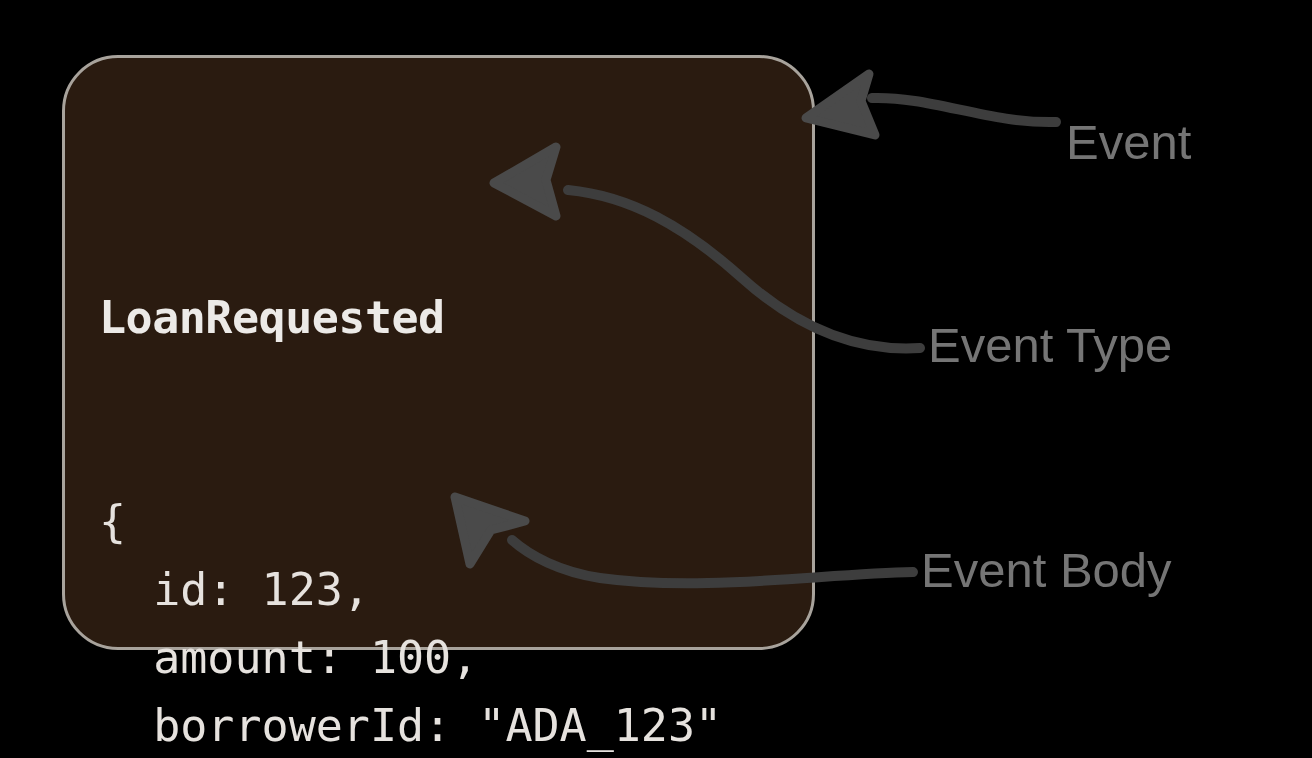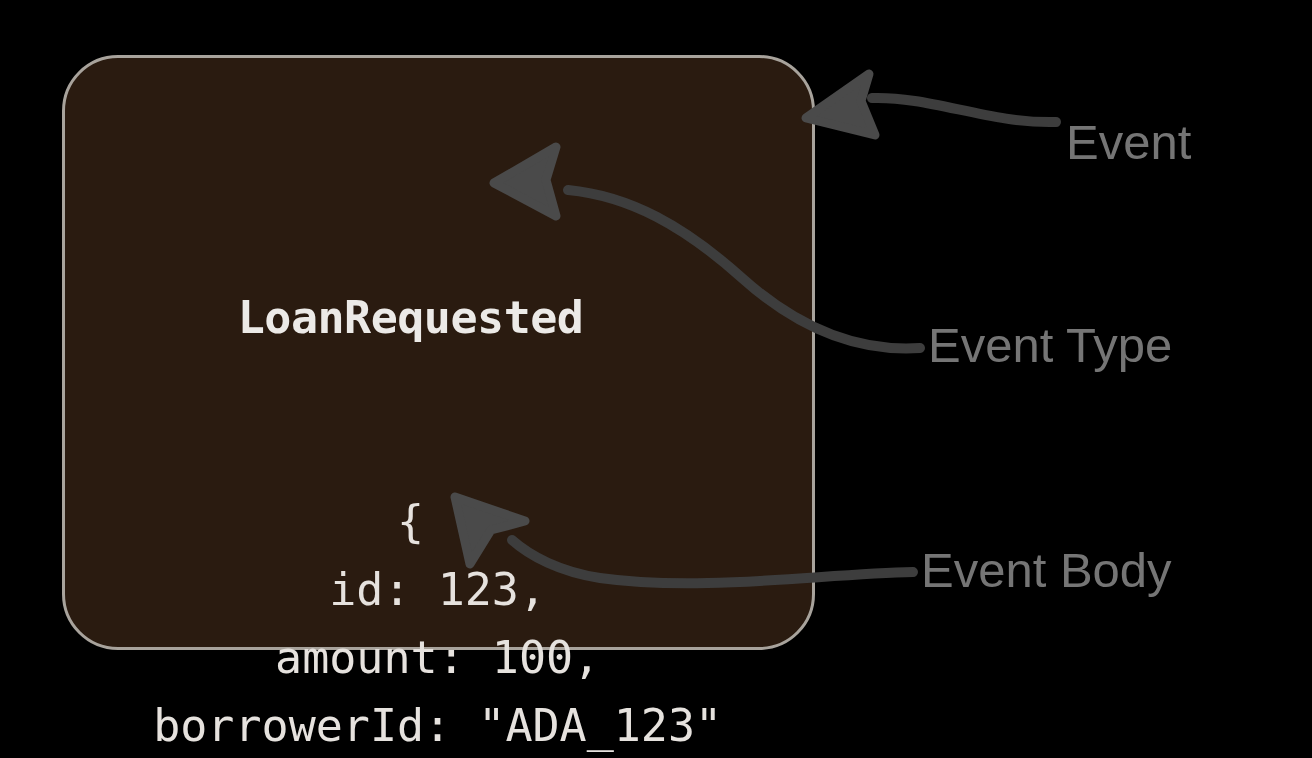--- a/index.html
+++ b/index.html
@@ -34,21 +34,21 @@
     position: absolute;
     left: 34px;
     top: 90px;
     font-family: "DejaVu Sans Mono", "Liberation Mono", monospace;
     font-size: 45px;
     line-height: 68px;
     color: #e6e2de;
     white-space: pre;
     letter-spacing: 0px;
   }
-  #event-code .ln { display: block; white-space: pre; text-align: center; }
+  #event-code .ln { display: block; white-space: pre; }
   #event-code .type-line {
     font-weight: bold;
     color: #eceae7;
     letter-spacing: -0.5px;
   }
 
   
   #annotations {
     position: absolute;
     left: 0;

